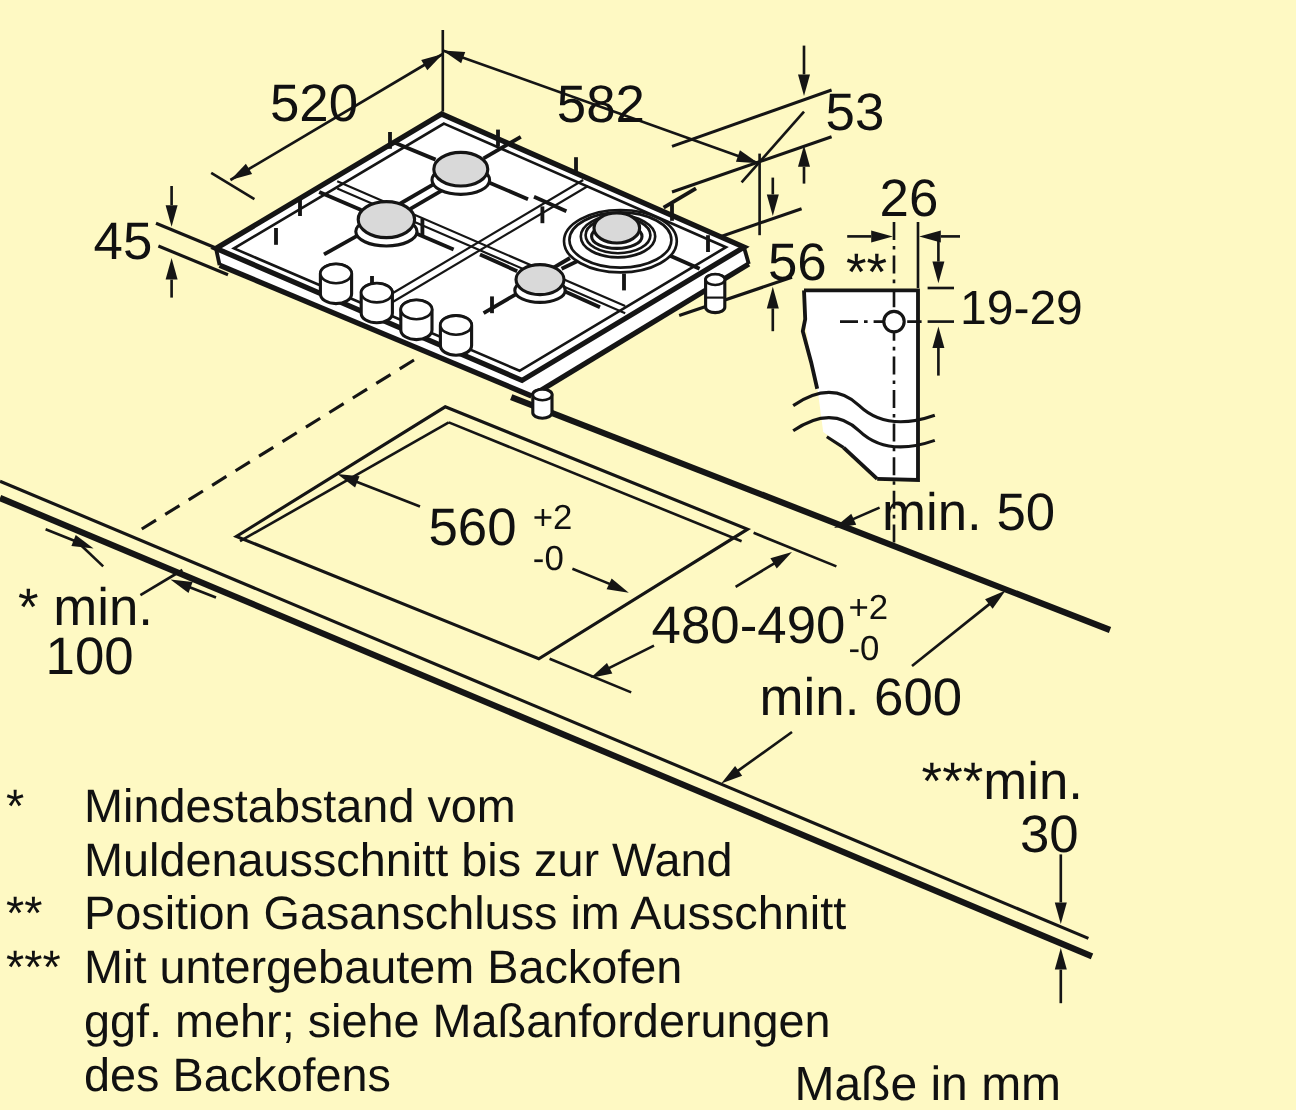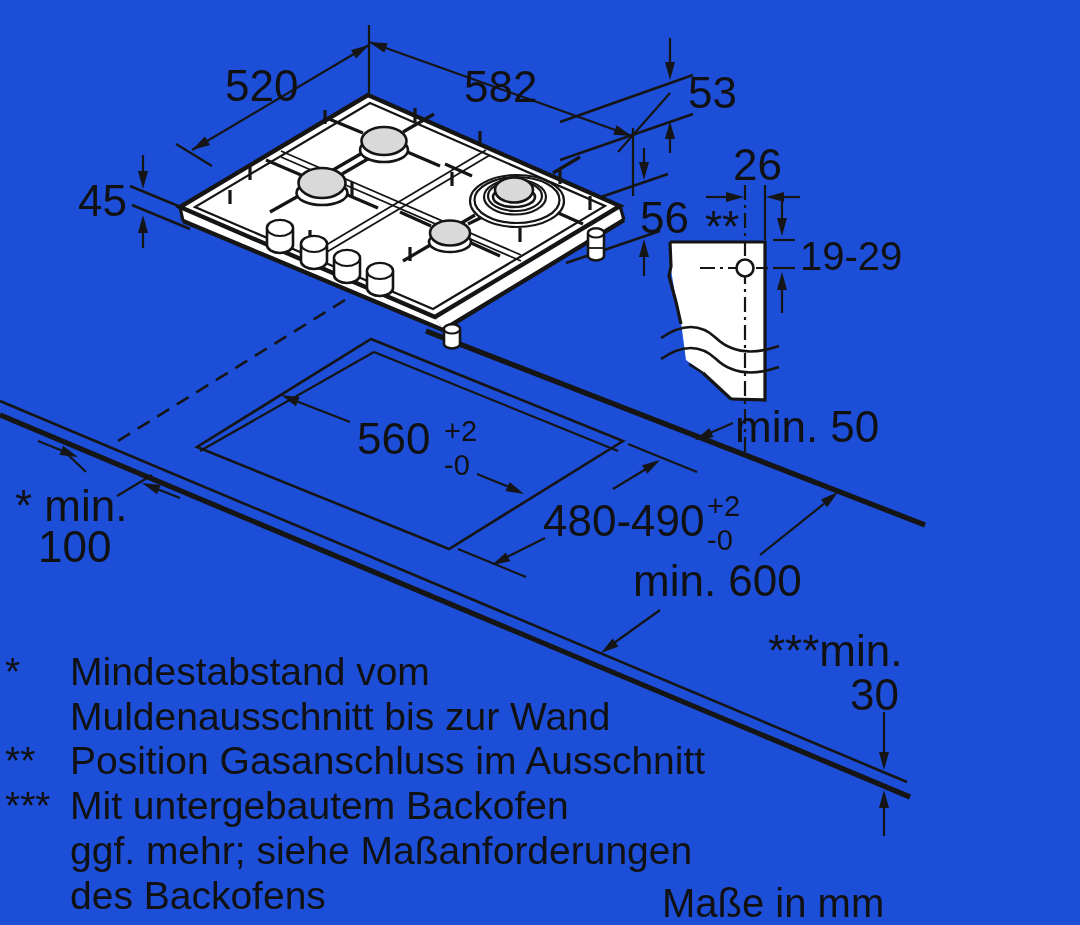--- a/index.html
+++ b/index.html
@@ -1,16 +1,16 @@
 <!DOCTYPE html>
 <html><head>
 <meta charset="utf-8">
 <style>
   html,body{margin:0;padding:0;background:#fff;}
-  #stage{width:1080px;height:925px;background:#1d4ed8;position:relative;overflow:hidden;}
+  #stage{width:1080px;height:925px;background:#fef9c3;position:relative;overflow:hidden;}
   svg{display:block;}
   .ln{stroke:#151515;fill:none;}
   .w1{stroke-width:1.8;}
   .w2{stroke-width:2.2;}
   .w25{stroke-width:2.6;}
   .w3{stroke-width:3.2;}
   .w4{stroke-width:4.4;}
   .w5{stroke-width:5.2;}
   .whitefill{fill:#ffffff;}
   .grayfill{fill:#d9d9d9;}

